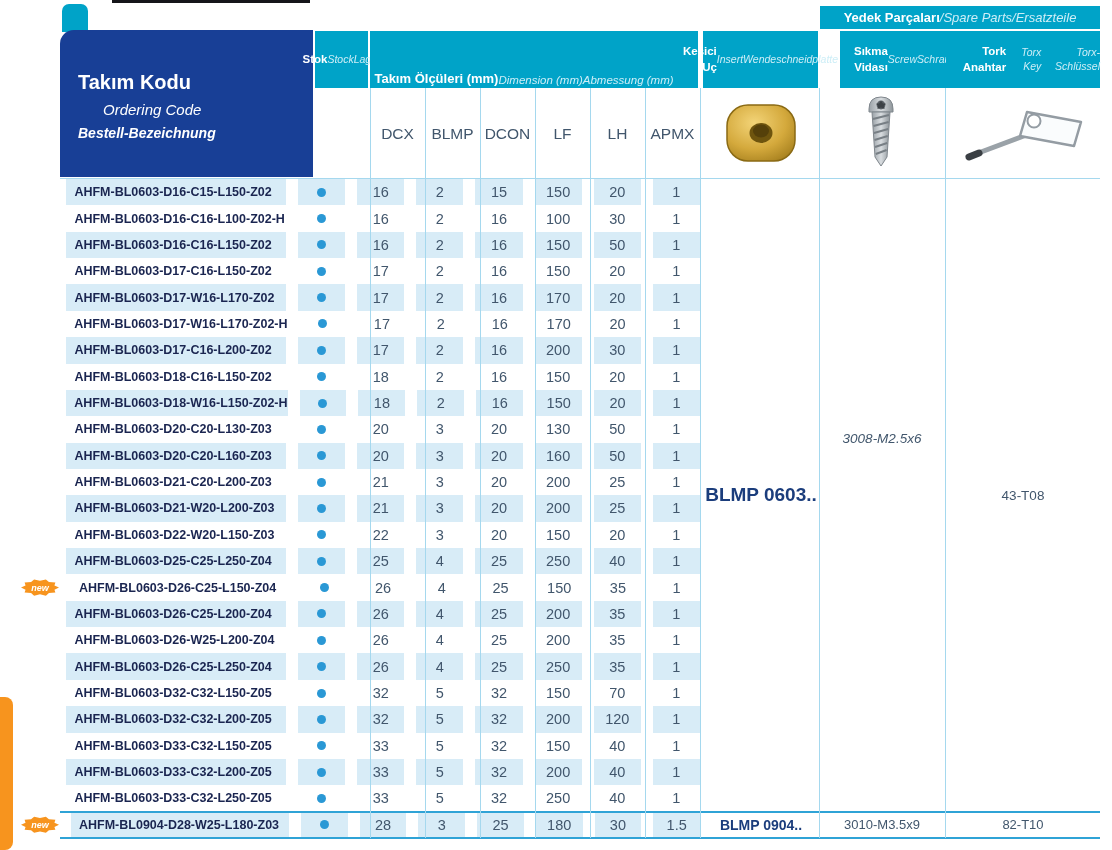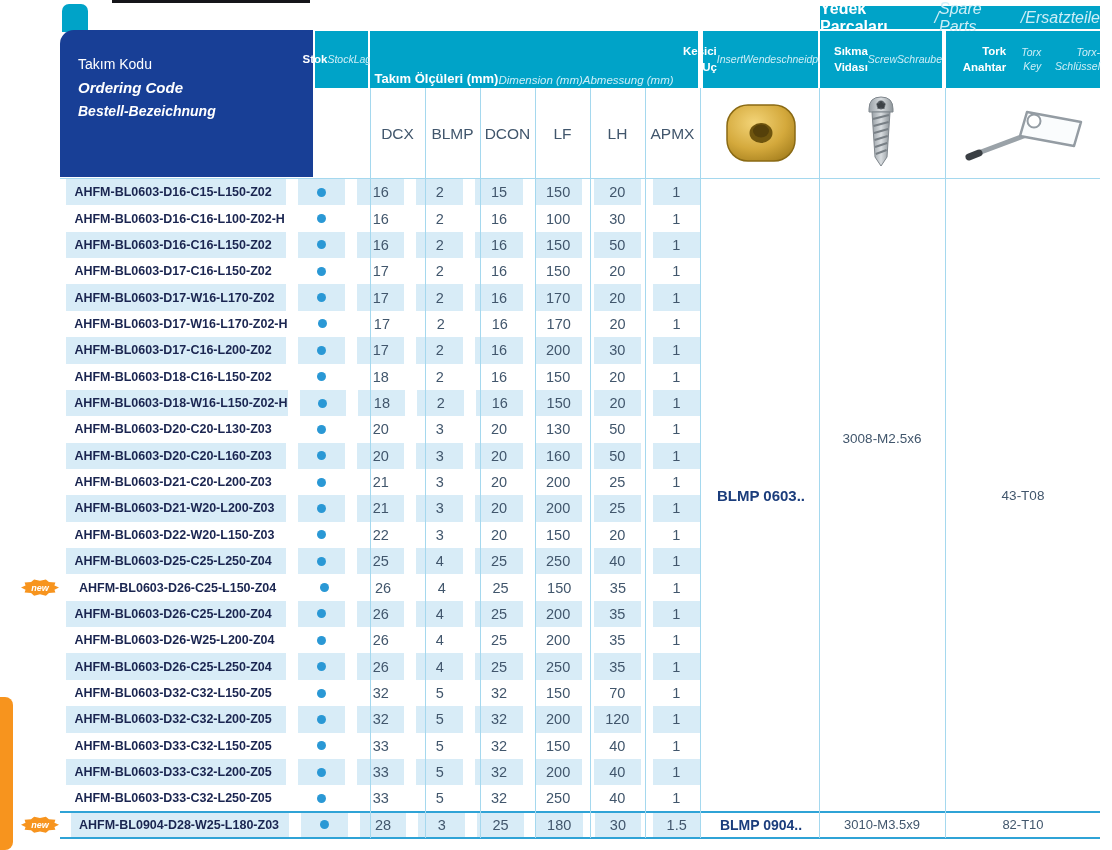--- a/index.html
+++ b/index.html
@@ -13,40 +13,40 @@
     font-family:"Liberation Sans","DejaVu Sans",sans-serif;
   }
   .abs{position:absolute;}
   .top-edge{left:112px; top:0; width:198px; height:3px; background:#15151a;}
   .mini-tab{left:62px; top:4px; width:26px; height:28px; background:var(--cyan); border-radius:7px 7px 0 0;}
   
   .hdr-ordering{
     left:60px; top:30px; width:253px; height:147px; background:var(--navy);
     border-radius:14px 0 0 0; color:#fff; padding:26px 0 0 18px; box-sizing:border-box;
   }
-  .hdr-ordering .l1{font-size:14px; font-weight:normal;}
-  .hdr-ordering .l2{font-size:15px; font-weight:bold; font-style:italic; margin-top:7px;}
+  .hdr-ordering .l1{font-size:20px; font-weight:bold;margin-top:15px;}
+  .hdr-ordering .l2{font-size:15px; font-weight:normal; font-style:italic; margin-top:7px;margin-left:25px;}
   .hdr-ordering .l3{font-size:14px; font-weight:bold; font-style:italic; margin-top:7px;}
   
   .cyan-box{
     background:var(--cyan); color:#fff; display:flex; flex-direction:row;
     justify-content:center; align-items:center; text-align:right; box-sizing:border-box;
   }
   .cyan-box .l1{font-size:11.5px; font-weight:bold; line-height:1.35;}
   .cyan-box .l2,.cyan-box .l3{font-size:10.5px; font-style:italic; color:#cdeef7; line-height:1.3;}
   .hdr-stok{left:315px; top:31px; width:53px; height:57px;}
   .hdr-dims{left:370px; top:31px; width:328px; height:57px; align-items:flex-end; padding-right:20px;}
   .hdr-dims .l1{font-size:13px;}
   .hdr-dims .l2,.hdr-dims .l3{font-size:11.5px;}
   .hdr-insert{left:703px; top:31px; width:115px; height:57px;}
-  .hdr-screw{left:820px; top:31px; width:122px; height:57px;}
+  .hdr-screw{left:840px; top:31px; width:122px; height:57px;}
   .hdr-torx{left:946px; top:31px; width:154px; height:57px;}
   .hdr-yedek{
     left:820px; top:6px; width:280px; height:23px; background:var(--cyan); color:#fff;
-    display:flex; align-items:center; justify-content:center; font-size:16px;
+    display:flex; align-items:center; justify-content:center; font-size:13px;
   }
   .hdr-yedek .bold{font-weight:bold;}
   .hdr-yedek .lite{font-style:italic; color:#cdeef7;}
   
   .subhead{left:370px; top:88px; width:330px; height:91px; display:flex;}
   .subhead .sh{width:55px; display:flex; align-items:center; justify-content:center;
     font-size:15.5px; color:var(--text-slate);}
   
   .imgcell{display:flex; align-items:center; justify-content:center;}
   .img-insert{left:703px; top:89px; width:115px; height:88px;}
@@ -62,21 +62,21 @@
   .c-num{width:55px; justify-content:center; font-size:14.5px; color:var(--text-slate);}
   .tint .c-code,.tint .c-stok,.tint .c-num{background:var(--stripe);}
   .dot{width:9px; height:9px; border-radius:50%; background:var(--dot-blue); display:inline-block;}
   .new-badge{
     width:38px; height:17px; background:var(--orange); color:#fff; font-size:9px;
     font-weight:bold; font-style:italic; display:flex; align-items:center; justify-content:center;
     clip-path:polygon(100% 50%,88% 62.4%,90.5% 79.4%,73.5% 82.4%,65.5% 97.5%,50% 90%,34.5% 97.5%,26.5% 82.4%,9.5% 79.4%,12% 62.4%,0% 50%,12% 37.6%,9.5% 20.6%,26.5% 17.6%,34.5% 2.5%,50% 10%,65.5% 2.5%,73.5% 17.6%,90.5% 20.6%,88% 37.6%);
   }
   
   .merged-cell{display:flex; align-items:center; justify-content:center; text-align:center;}
-  .m-navy{font-weight:bold; font-size:15px; color:var(--merged-navy);}
+  .m-navy{font-weight:bold; font-size:19px; color:var(--merged-navy);}
   .m-val{font-size:13.5px; color:var(--text-slate);}
   
   .vline{width:1px; background:var(--grid-line);}
   .hline{height:1px; background:var(--grid-line);}
   .hline-strong{height:2px; background:var(--divider);}
   .orange-tab{left:0; top:697px; width:13px; height:153px; background:var(--orange); border-radius:0 8px 8px 0;}
 </style>
 </head>
 <body>
 
@@ -510,21 +510,21 @@
         <div class="c-num">28</div>
         <div class="c-num">3</div>
         <div class="c-num">25</div>
         <div class="c-num">180</div>
         <div class="c-num">30</div>
         <div class="c-num">1.5</div>
       </div>
     </div>
 
   <div class="abs merged-cell m-navy" style="left:704px;top:180px;width:114px;height:630px;">BLMP 0603..</div>
-  <div class="abs merged-cell m-val" style="left:820px;top:180px;width:124px;height:516px;">3008-M2.5x6</div>
+  <div class="abs merged-cell m-val" style="left:820px;top:180px;width:124px;height:516px;font-style:italic;">3008-M2.5x6</div>
   <div class="abs merged-cell m-val" style="left:946px;top:180px;width:154px;height:630px;">43-T08</div>
 
   <div class="abs merged-cell m-navy" style="left:704px;top:811px;width:114px;height:27px;font-size:14px;">BLMP 0904..</div>
   <div class="abs merged-cell m-val" style="left:820px;top:811px;width:124px;height:27px;font-size:13px;">3010-M3.5x9</div>
   <div class="abs merged-cell m-val" style="left:946px;top:811px;width:154px;height:27px;font-size:13px;">82-T10</div>
 
   <div class="abs hline" style="left:60px;top:178px;width:1040px;"></div>
   <div class="abs hline-strong" style="left:60px;top:811px;width:1040px;"></div>
   <div class="abs hline-strong" style="left:60px;top:837px;width:1040px;"></div>
 

